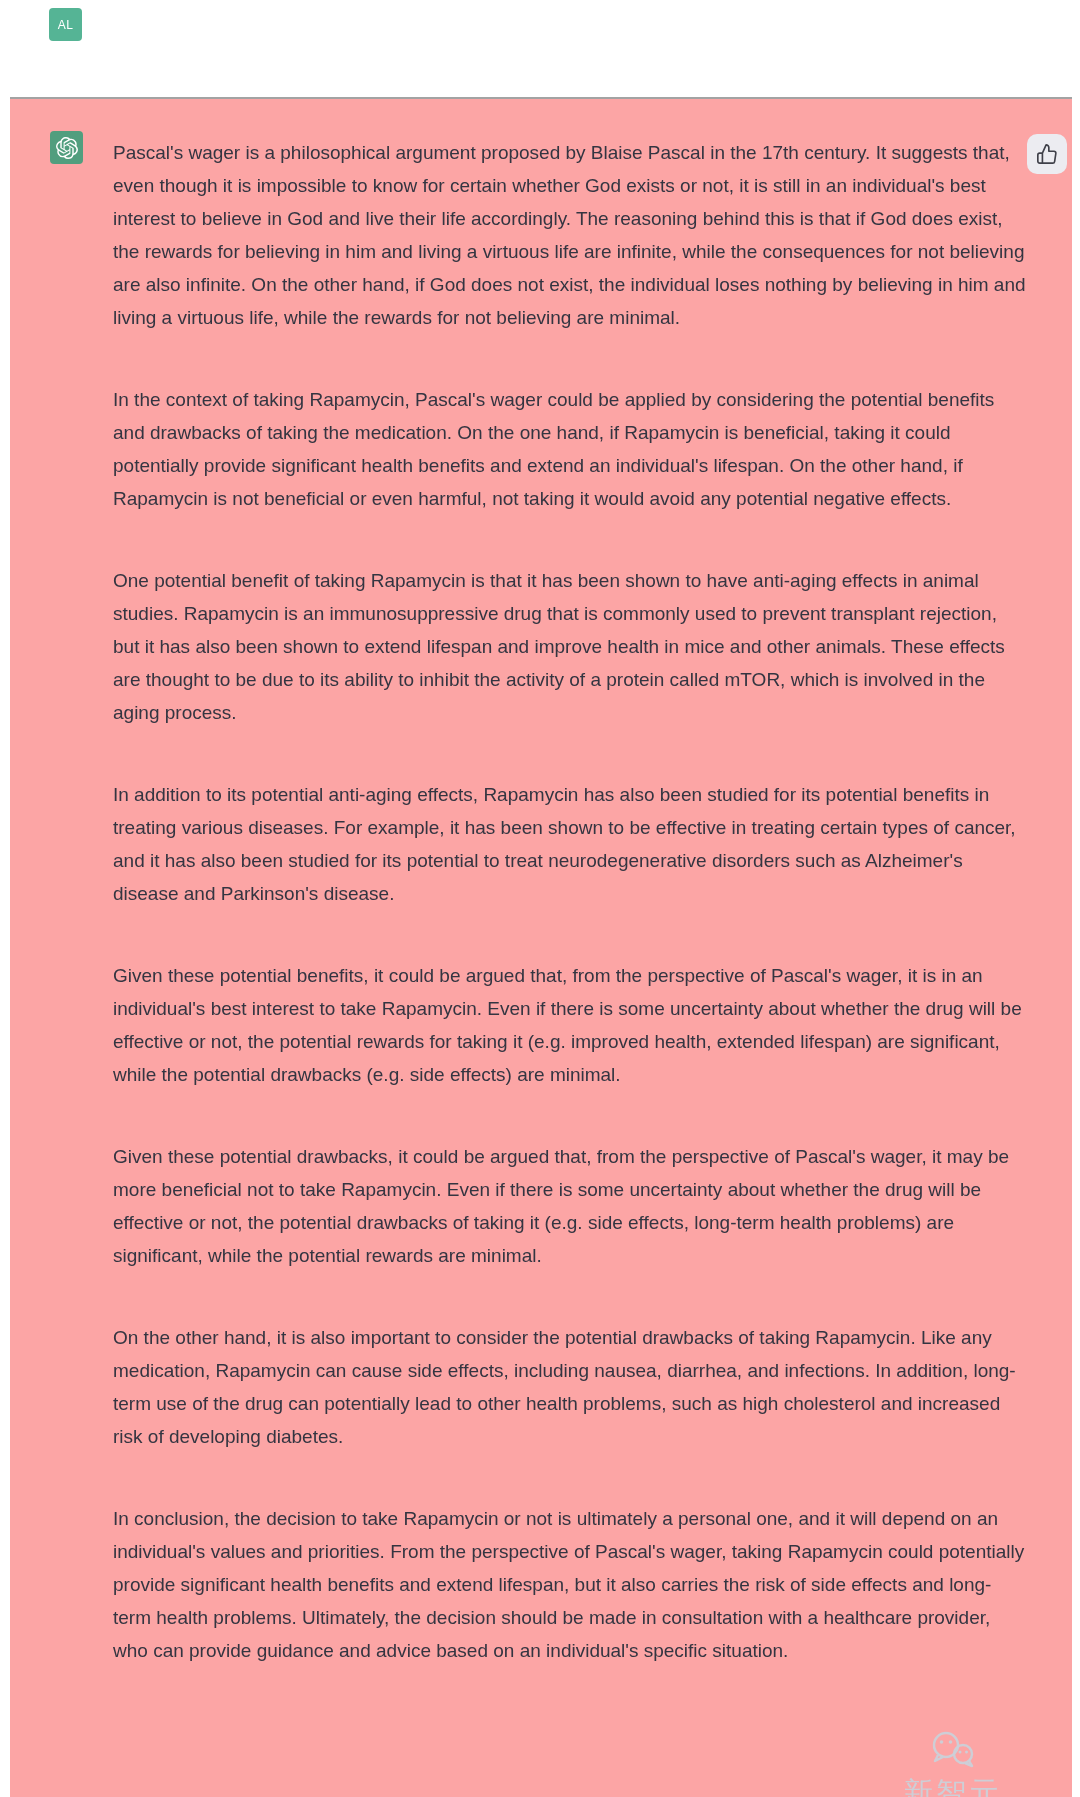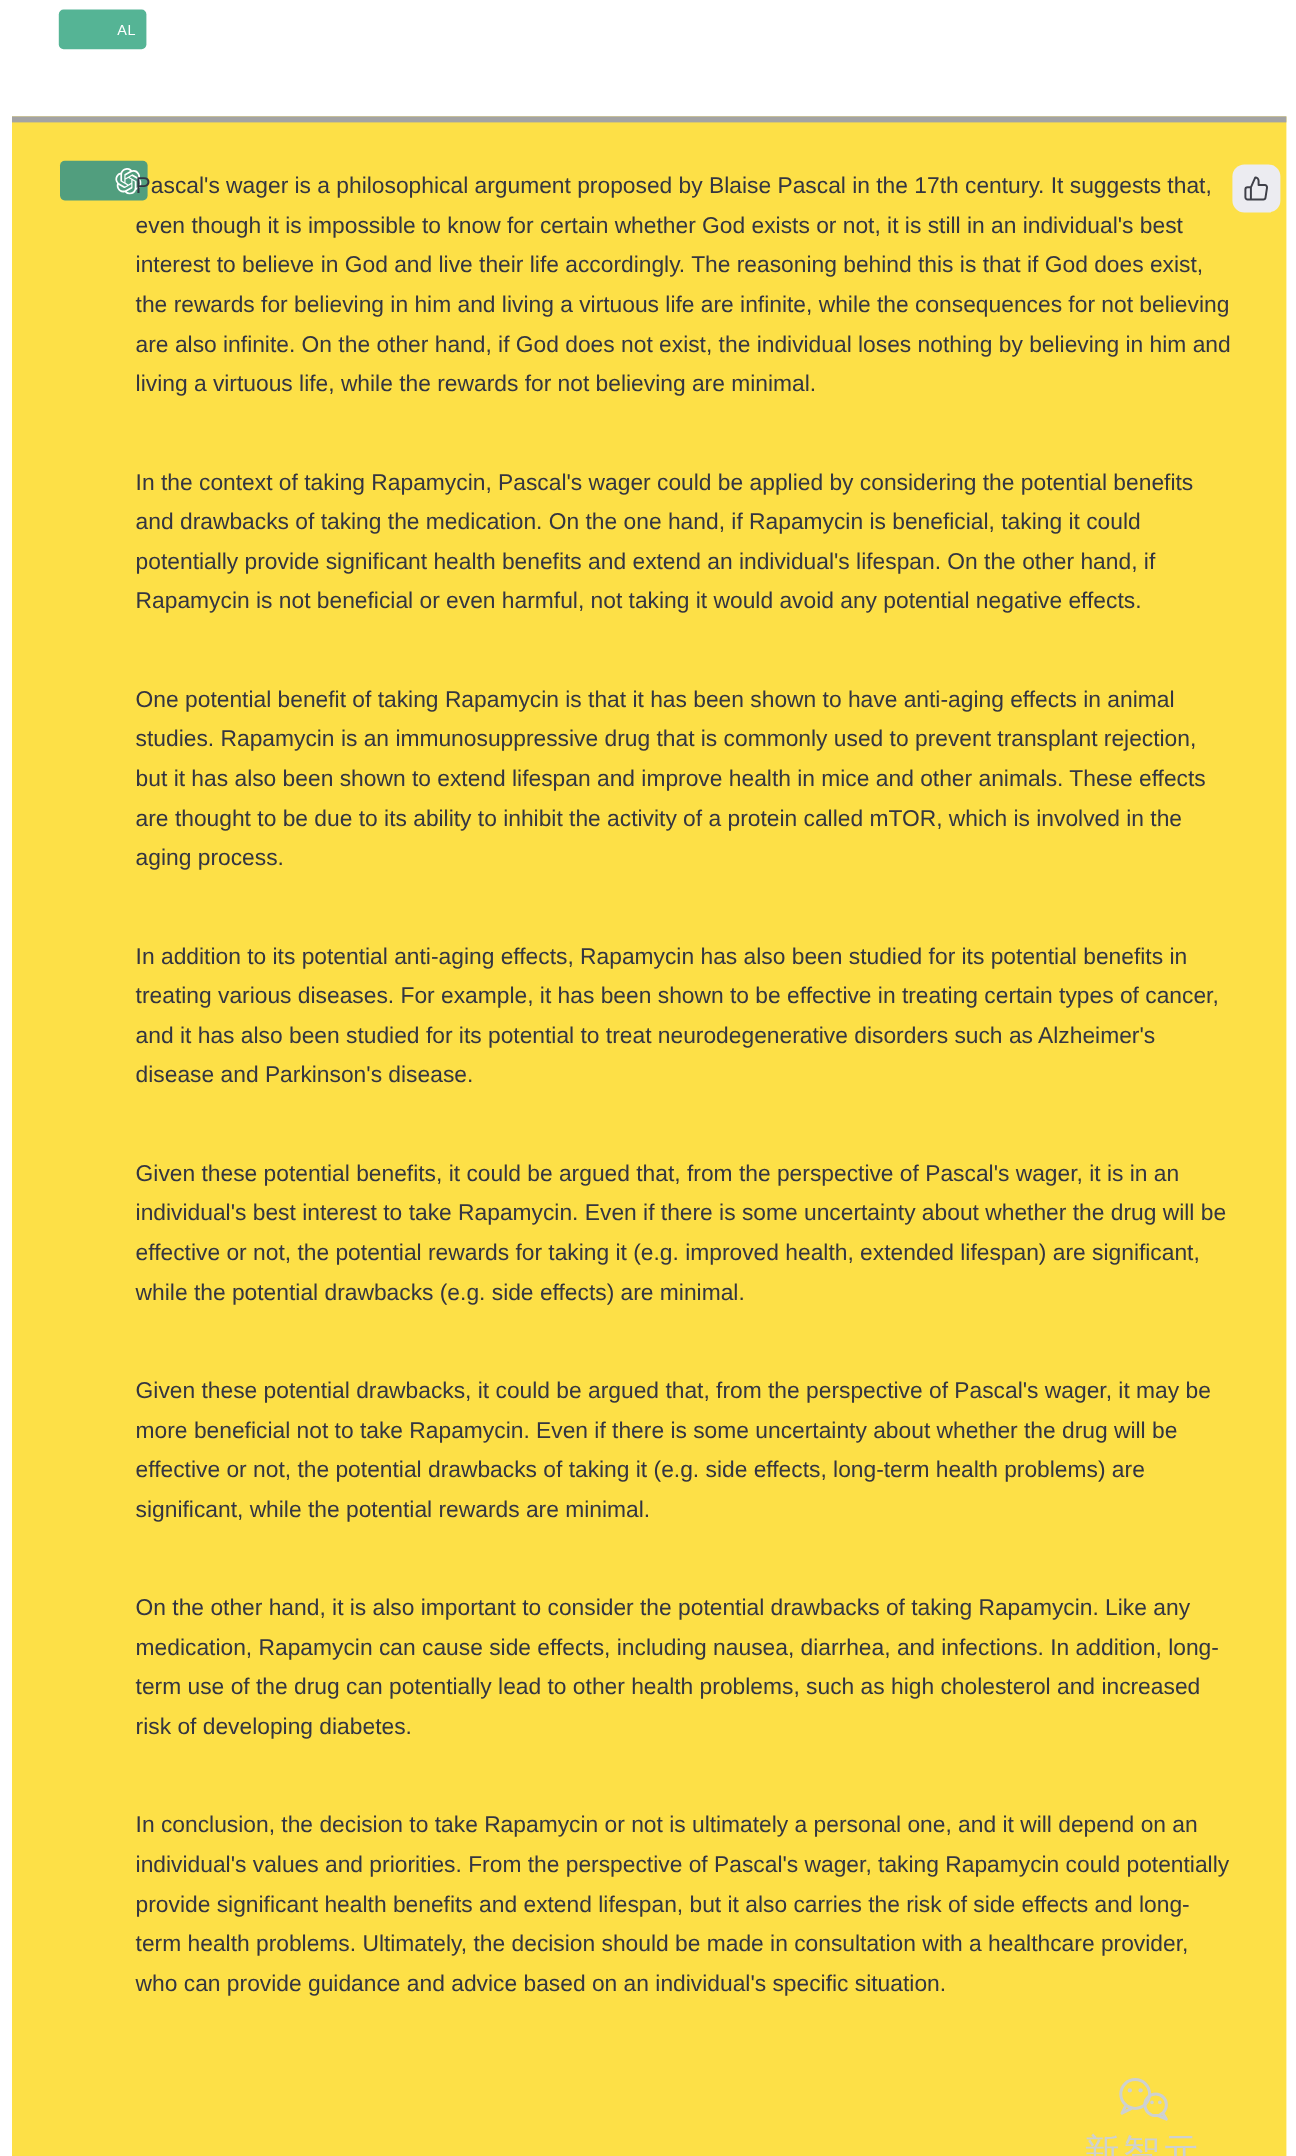--- a/index.html
+++ b/index.html
@@ -16,38 +16,37 @@
   .user-row {
     position: absolute; left: 0; top: 0; right: 0; height: 97px;
     background: #ffffff;
   }
   .avatar {
     position: absolute;
     width: 33px; height: 33px;
     border-radius: 4px;
     display: flex; align-items: center; justify-content: center;
     flex: none;
-    padding-left: 40px;
   }
   .avatar-user {
     left: 49px; top: 8px;
     background: #55b495;
     color: #ffffff;
     font-size: 12px; font-weight: 500; letter-spacing: .5px;
   }
   .user-text {
     position: absolute; left: 113px; top: 2px; width: 915px;
     font-size: 19px; line-height: 33px;
   }
 
   
   .assistant-section {
     position: absolute; left: 10px; right: 8px; top: 97px; bottom: 0;
-    background: #fde047;
-    border-top: 5px solid #a3a3a3;
+    background: #fca5a5;
+    border-top: 2px solid #a3a3a3;
   }
   .avatar-assistant {
     left: 40px; top: 32px;
     background: #519e7e;
   }
   .avatar-assistant svg { width: 22px; height: 22px; }
   .assistant-text {
     position: absolute; left: 103px; top: 37px; width: 915px;
     font-size: 19px; line-height: 33px;
   }

